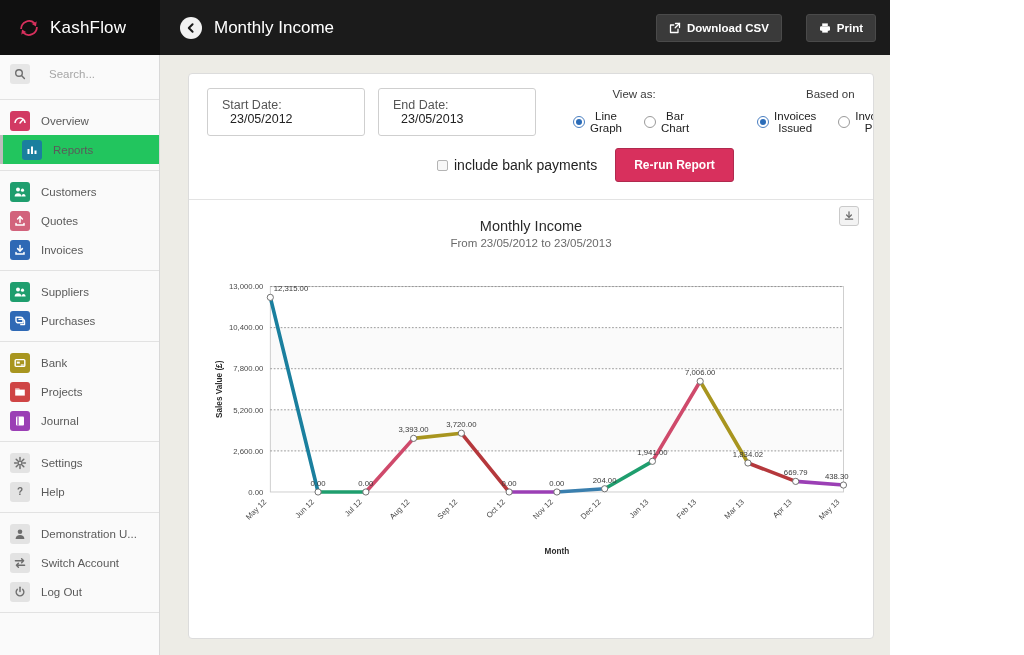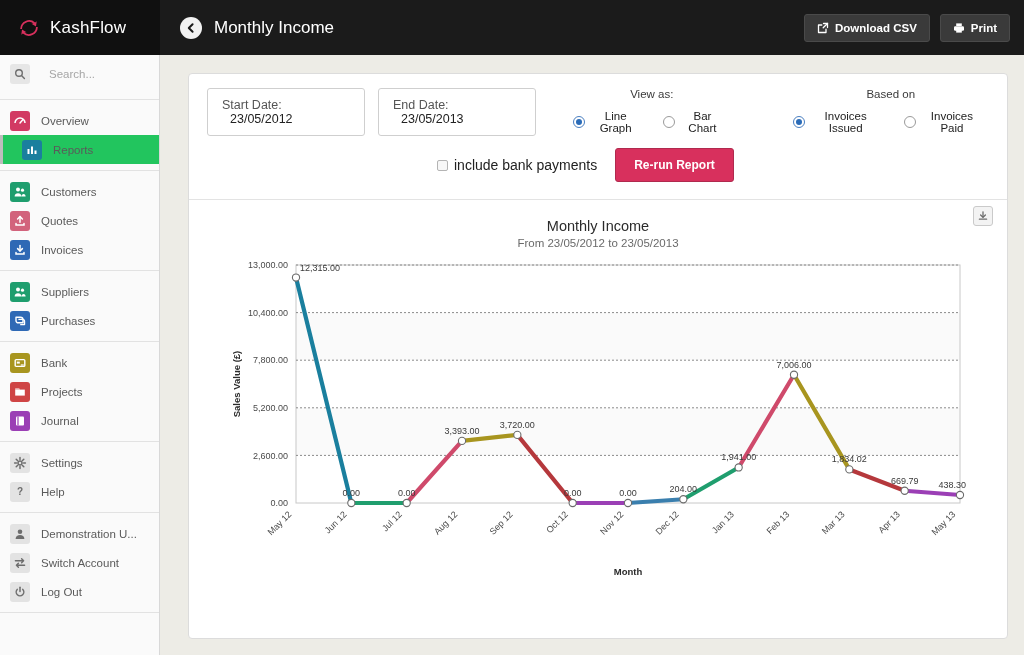--- a/index.html
+++ b/index.html
@@ -2,42 +2,42 @@
 <html><head>
 <meta charset="utf-8">
 <style>
   * { box-sizing: border-box; margin: 0; padding: 0; }
   html, body {
     width: 1024px; height: 655px;
     font-family: "Liberation Sans", sans-serif;
     background: #ffffff;
     overflow: hidden;
   }
-  .app { position: relative; width: 1024px; height: 655px; display: flex; flex-direction: column; border-radius: 13px; }
+  .app { position: relative; width: 890px; height: 655px; display: flex; flex-direction: column; border-radius: 13px; }
 
   
   .topbar {
     height: 55px; background: #1b1b1b; display: flex; align-items: center;
     flex: 0 0 55px; position: relative;
   }
   .brand {
     width: 160px; height: 55px; display: flex; align-items: center; gap: 10px;
     padding-left: 18px; background: #101010; flex: 0 0 160px;
   }
   .brand-logo { width: 22px; height: 22px; display: block; }
   .brand-name { color: #fff; font-size: 17px; letter-spacing: .2px; }
 
   .page-head { display: flex; align-items: center; gap: 12px; padding-left: 20px; flex: 1 1 auto; }
   .back-btn {
     width: 22px; height: 22px; border-radius: 50%; background: #f2f2f2;
     display: flex; align-items: center; justify-content: center; flex: 0 0 22px; cursor: pointer;
   }
   .page-title { color: #fff; font-size: 17px; }
 
-  .top-actions { display: flex; gap: 10px; padding-right: 14px; align-items: flex-start; padding-left: 44px; }
+  .top-actions { display: flex; gap: 24px; padding-right: 14px; align-items: flex-start; padding-left: 44px; }
   .tbtn {
     background: #3a3a3a; color: #fff; border: 1px solid #4a4a4a; border-radius: 3px;
     font-size: 11.5px; font-weight: bold; padding: 7px 12px; display: flex; align-items: center; gap: 6px;
     cursor: pointer; font-family: "Liberation Sans", sans-serif;
   }
   .tbtn svg { display: block; }
 
   
   .body { flex: 1 1 auto; display: flex; min-height: 0; }
 

